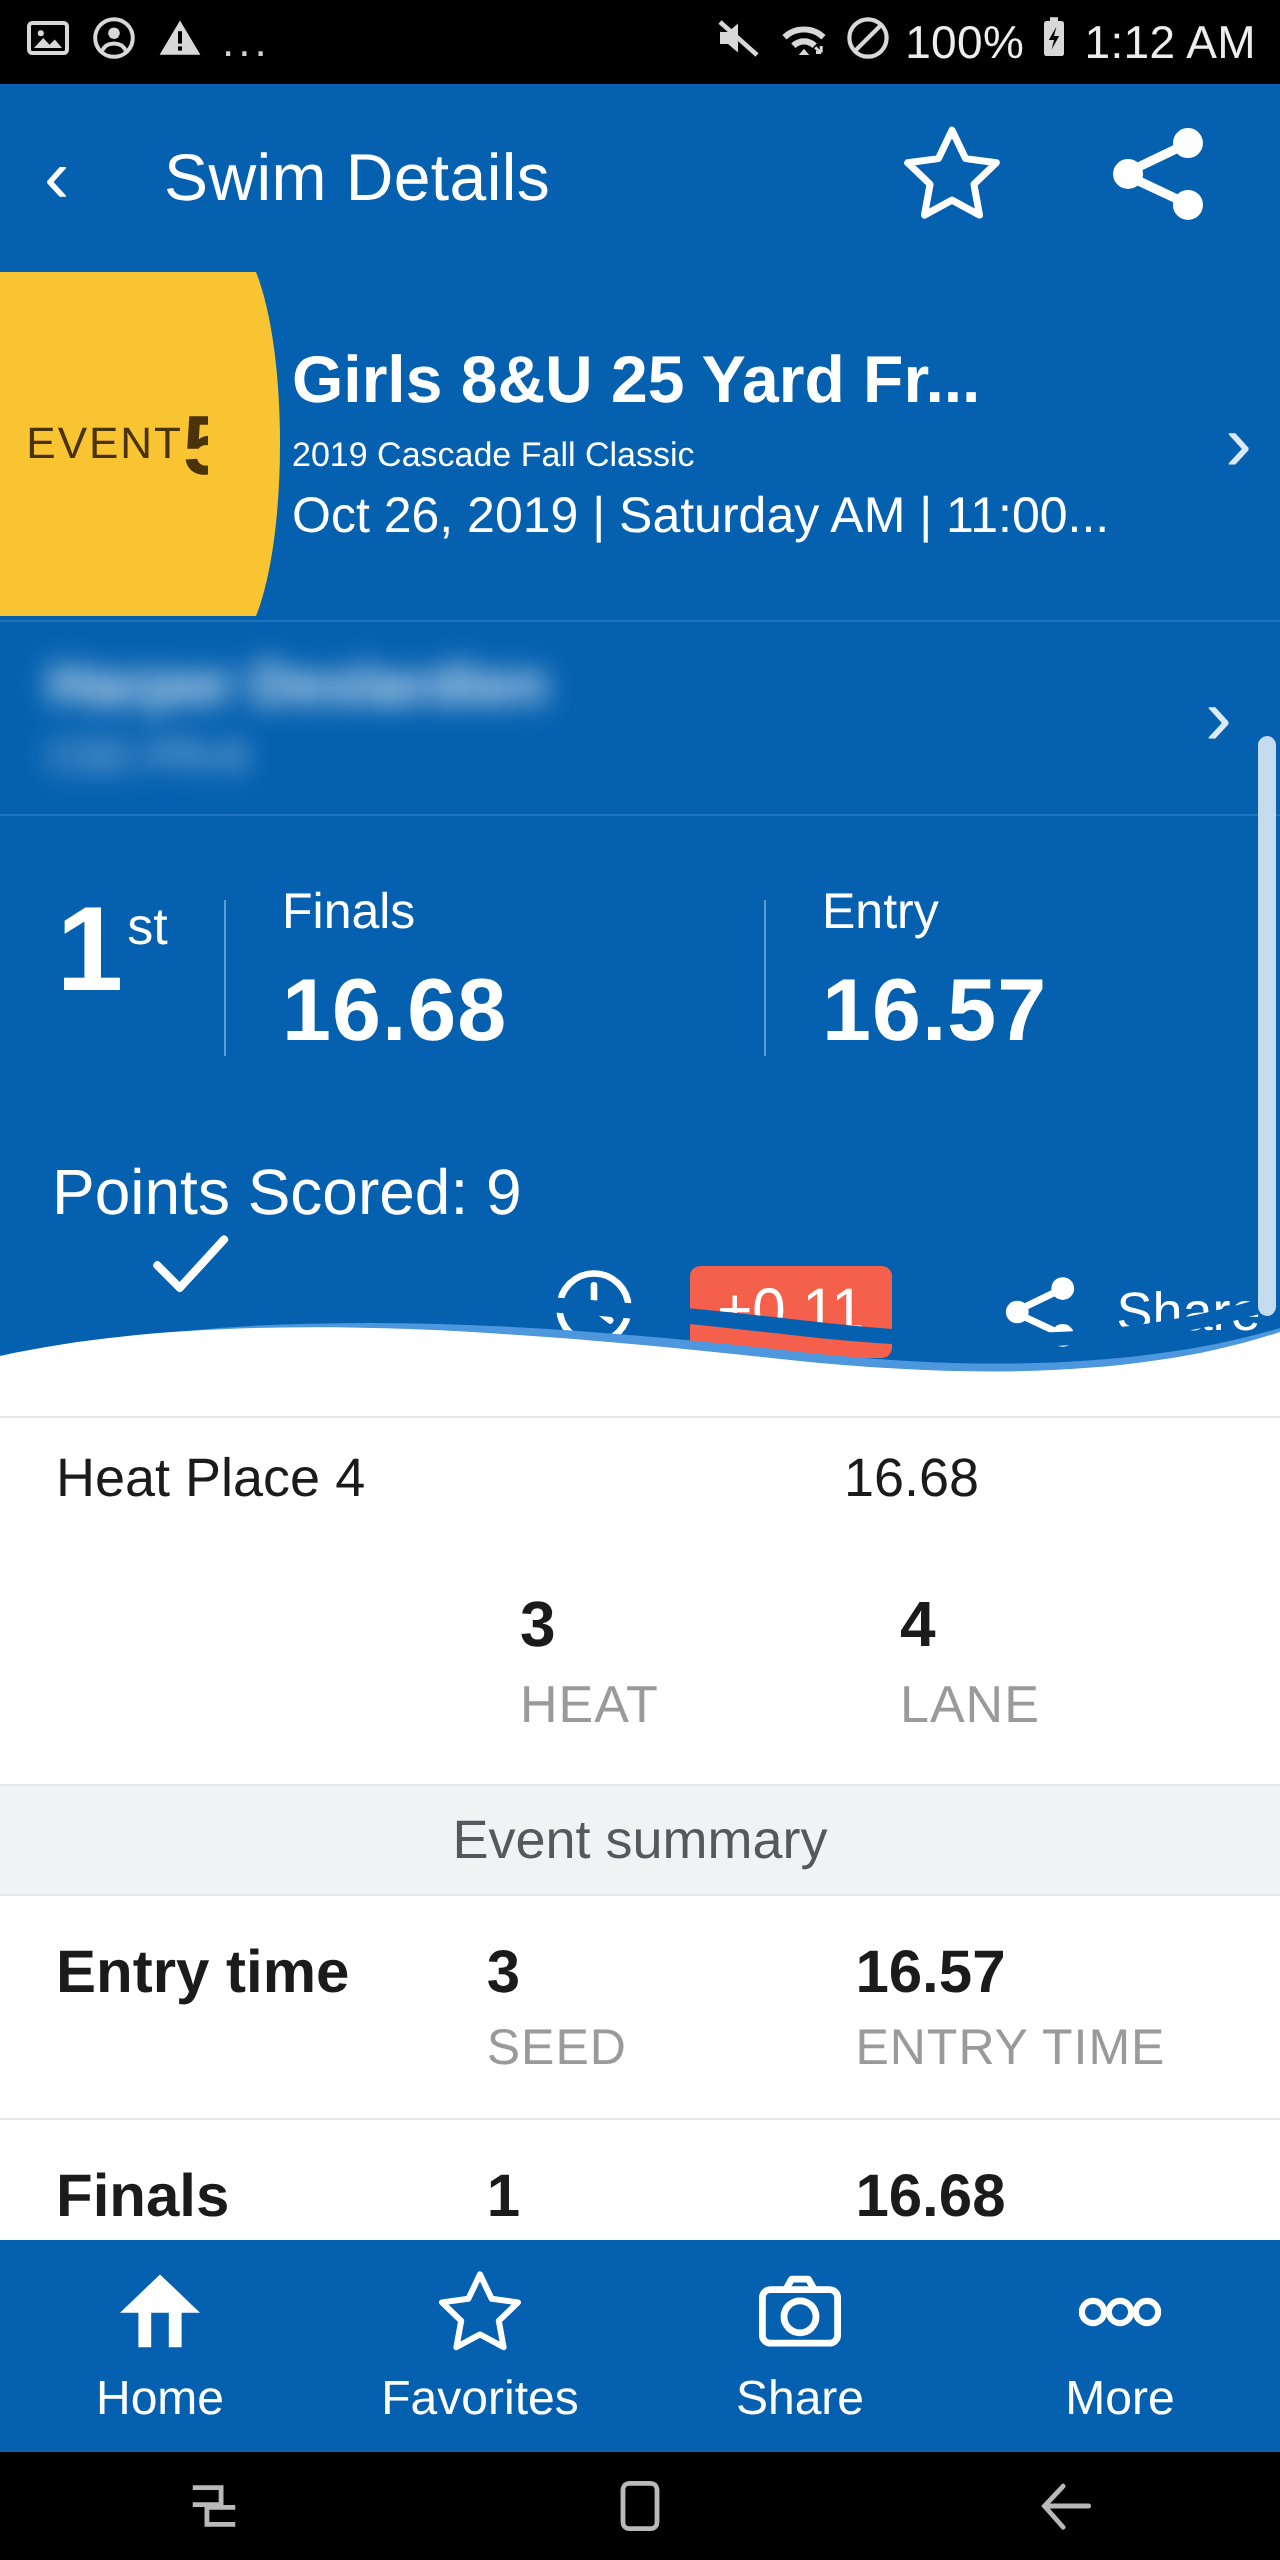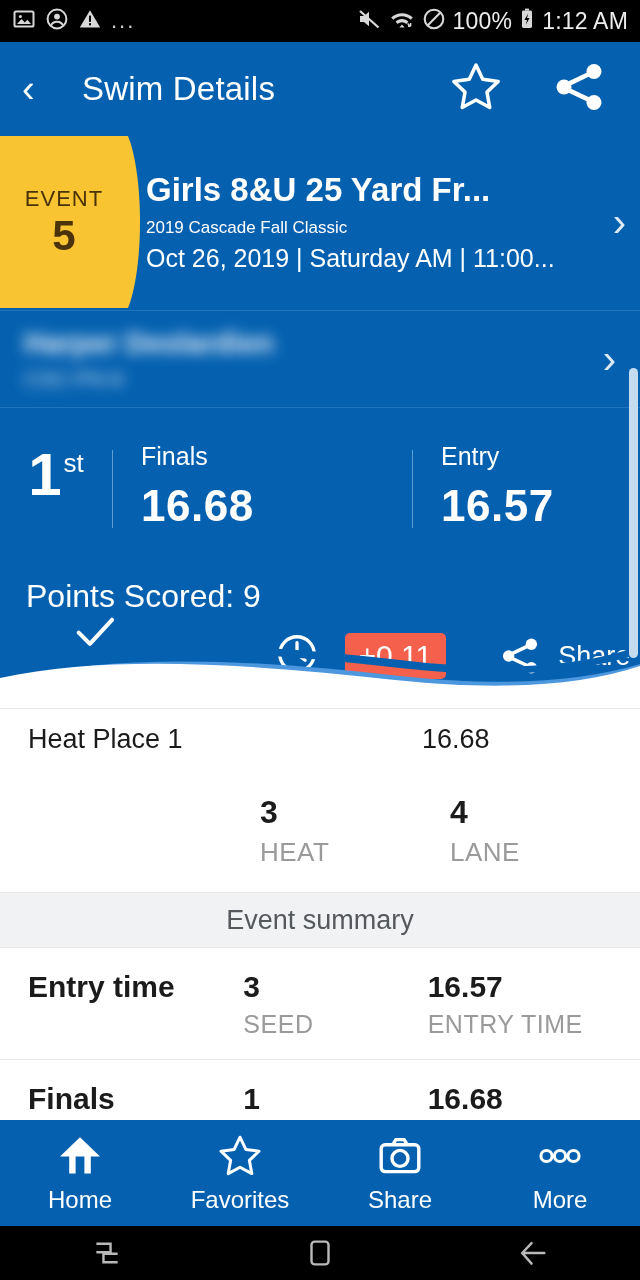--- a/index.html
+++ b/index.html
@@ -33,21 +33,21 @@
   .appbar-title { flex:1; color:#fff; font-size:33px; font-weight:400; margin-left:20px; letter-spacing:0.2px; }
   .appbar-actions { display:flex; align-items:center; gap:46px; margin-right:10px; }
 
   
   .event-card {
     position:absolute; top:136px; left:0; width:640px; height:172px;
     background:#0561B0; overflow:hidden;
   }
   .event-tab {
     position:absolute; left:0; top:0; width:128px; height:172px;
-    background:#F8C431; display:flex; flex-direction:column;
+    background:#F8C431; display:flex; flex-direction:row;
     align-items:center; justify-content:center; color:#4a3209;
   }
   .event-tab .lbl { font-size:22px; letter-spacing:1px; font-weight:500; }
   .event-tab .num { font-size:42px; font-weight:700; line-height:1.05; margin-top:2px; }
   .event-curve { position:absolute; left:104px; top:0; width:48px; height:172px; }
   .event-body {
     position:absolute; left:146px; top:0; right:54px; height:172px;
     display:flex; flex-direction:column; justify-content:center; color:#fff;
   }
   .event-title { font-size:33px; font-weight:700; line-height:1.15; white-space:nowrap; overflow:hidden; }
@@ -69,21 +69,21 @@
   
   .hero { position:absolute; top:408px; left:0; width:640px; height:300px; background:#0561B0; overflow:hidden; }
   .hero-top { position:absolute; top:34px; left:0; width:640px; display:flex; }
   .place-col { width:112px; display:flex; align-items:flex-start; justify-content:center; padding-top:6px; }
   .place-num { font-size:60px; font-weight:700; color:#fff; line-height:0.9; }
   .place-ord { font-size:26px; font-weight:400; color:#fff; vertical-align:super; margin-left:2px; }
   .vrule { width:1px; background:#5c9ed4; height:78px; margin-top:8px; }
   .stat { padding-left:28px; }
   .stat-label { font-size:25px; color:#fff; font-weight:400; }
   .stat-value { font-size:44px; color:#fff; font-weight:700; margin-top:10px; letter-spacing:0.5px; }
-  .stat-entry { margin-left:auto; width:228px; display:flex; }
+  .stat-entry { margin-left:auto; width:258px; display:flex; }
 
   .points { position:absolute; top:170px; left:26px; font-size:32px; color:#fff; }
 
   .actions { position:absolute; top:220px; left:0; width:640px; height:56px; display:flex; align-items:center; }
   .act-completed { display:flex; align-items:center; gap:18px; margin-left:30px;flex-direction:column; }
   .act-completed .txt { font-size:27px; color:#fff; }
   .act-clock { margin-left:114px; }
   .delta-badge {
     margin-left:26px; background:#F4604B; color:#fff; font-size:30px; font-weight:500;
     padding:8px 14px; border-radius:5px; line-height:1;
@@ -109,21 +109,21 @@
   .hp-time { margin-left:auto; font-size:27px; color:#1b1b1b; width:190px; }
   .hl-row { height:122px; display:flex; align-items:center; }
   .hl-cell { width:190px; text-align:left; }
   .hl-cell.heat { margin-left:auto; }
   .hl-num { font-size:32px; font-weight:700; color:#1b1b1b; }
   .hl-cap { font-size:26px; color:#9a9a9a; margin-top:6px; letter-spacing:0.5px; }
   .section-head {
     height:56px; background:#f1f2f4; display:flex; align-items:center; justify-content:center;
     font-size:27px; color:#55585c; border-top:1px solid #e6e6e6; border-bottom:1px solid #e6e6e6;
   }
-  .sum-row { display:flex; align-items:flex-start; padding:22px 28px 20px; border-bottom:1px solid #e6e6e6; }
+  .sum-row { display:flex; align-items:flex-start; padding:22px 28px 20px; border-bottom:1px solid #e6e6e6;justify-content:flex-end; }
   .sum-title { font-size:30px; font-weight:700; color:#1b1b1b; width:222px; }
   .sum-col { width:190px; }
   .sum-val { font-size:30px; font-weight:700; color:#1b1b1b; }
   .sum-cap { font-size:25px; color:#9a9a9a; margin-top:6px; letter-spacing:0.5px; }
 
   
   .bottomnav {
     position:absolute; bottom:54px; left:0; width:640px; height:106px; background:#0561B0;
     display:flex; align-items:center;
   }
@@ -300,21 +300,21 @@
       <path d="M0,78 L0,40 C120,12 260,22 400,38 C500,49 575,44 640,24 L640,16 C575,38 500,42 400,30 C260,14 120,6 0,34 Z" fill="#0561B0"></path>
       <path d="M0,78 L0,44 C120,16 260,26 400,42 C510,54 585,48 640,26 L640,78 Z" fill="#0561B0" opacity="0"></path>
       <path d="M0,78 L0,48 C110,24 250,34 395,50 C500,61 580,56 640,36 L640,78 Z" fill="#fff"></path>
     </svg>
   </div>
 
   <div class="scrollbar"></div>
 
   <div class="content">
     <div class="heat-place-row">
-      <span class="hp-label">Heat Place 1</span>
+      <span class="hp-label">Heat Place 4</span>
       <span class="hp-time">16.68</span>
     </div>
 
     <div class="hl-row">
       <div class="hl-cell heat">
         <div class="hl-num">3</div>
         <div class="hl-cap">HEAT</div>
       </div>
       <div class="hl-cell">
         <div class="hl-num">4</div>

